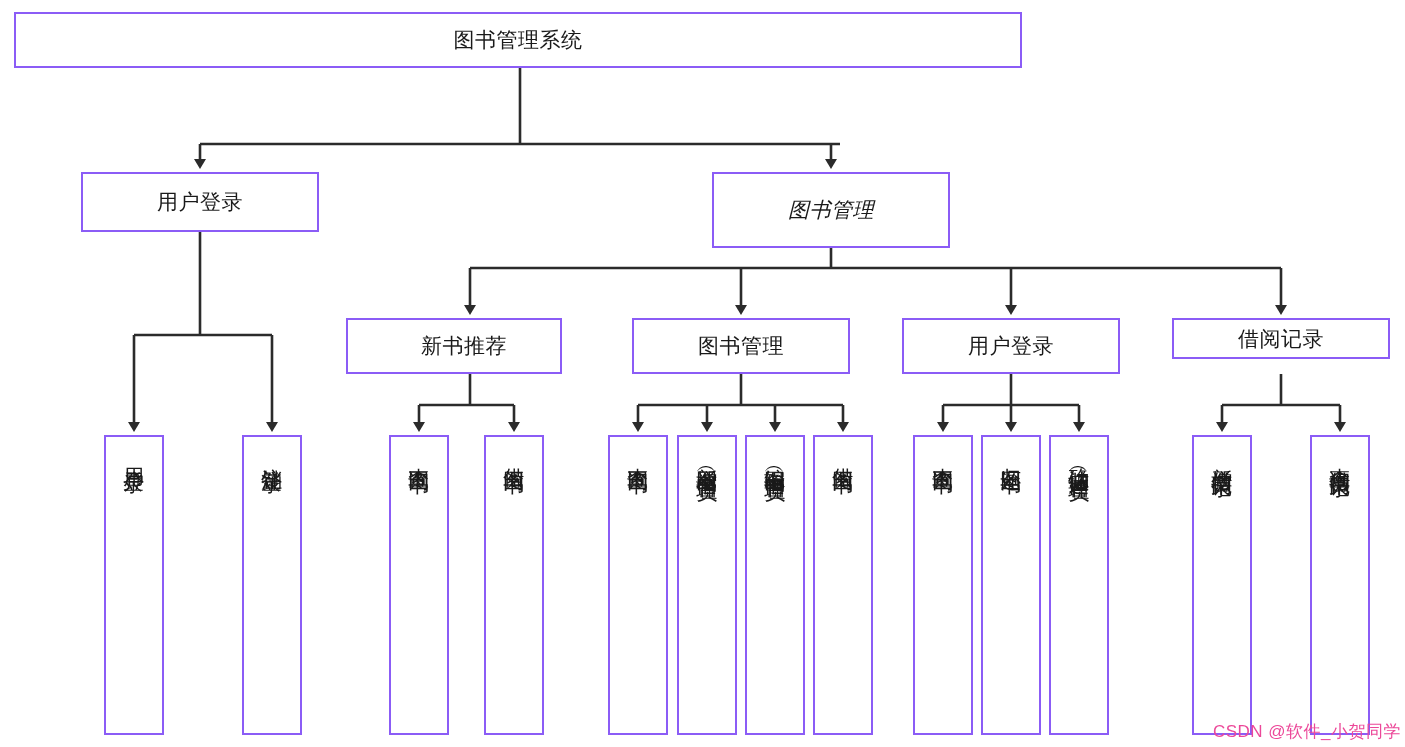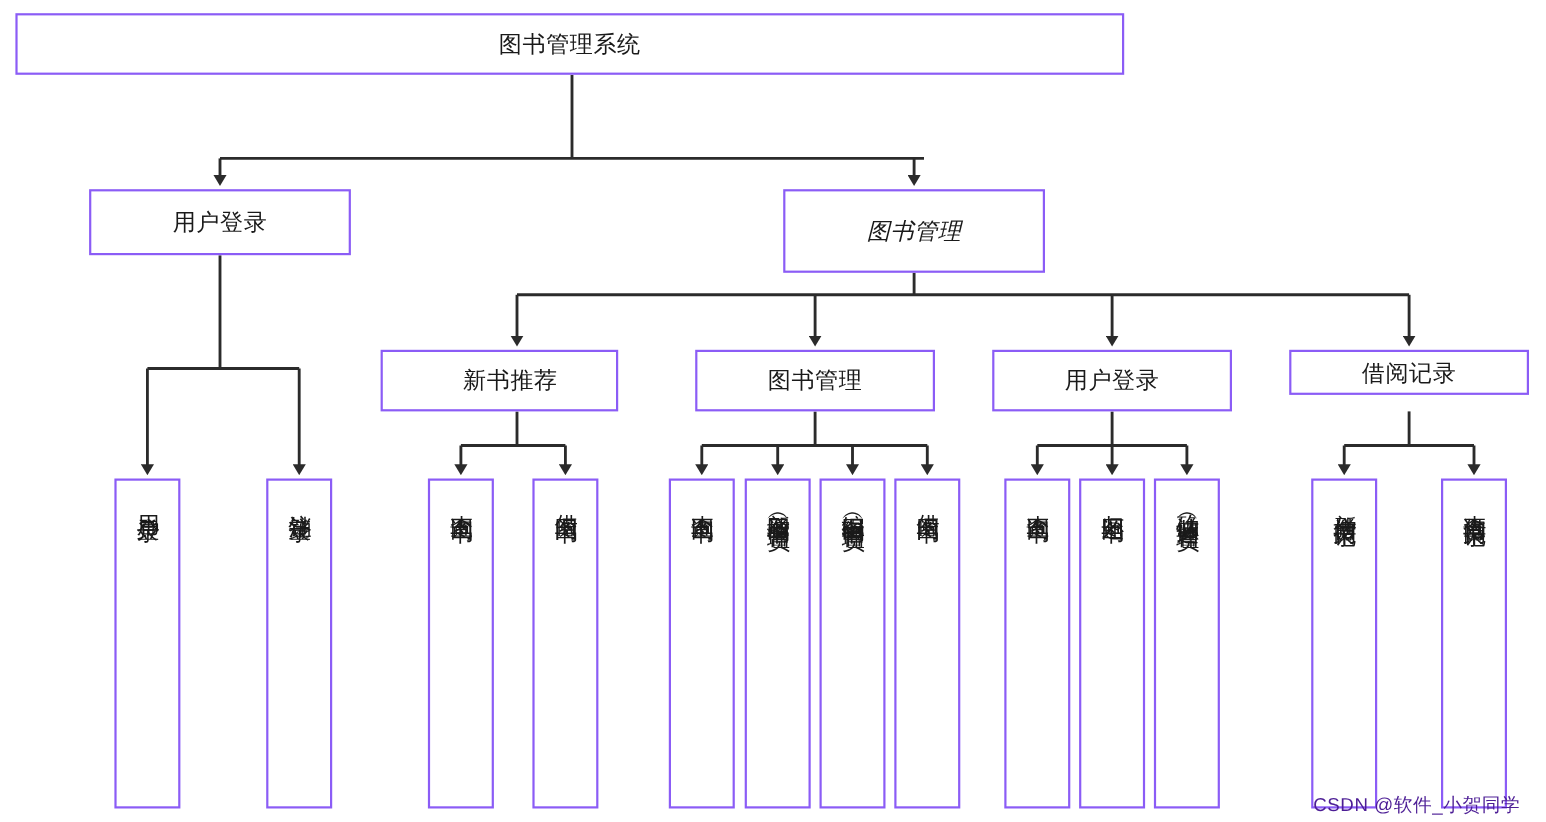--- a/index.html
+++ b/index.html
@@ -49,24 +49,24 @@
   .node.v .vtext {
     writing-mode: vertical-rl;
     text-orientation: upright;
     font-size: 21px;
     line-height: 1.12;
     letter-spacing: 2px;
     white-space: nowrap;
   }
   .watermark {
     position: absolute;
-    right: 23px;
+    right: 4px;
     bottom: 4px;
     font-size: 17px;
-    color: #4c1d95;
+    color: #ec4899;
     letter-spacing: 0.5px;
     white-space: nowrap;
   }
 </style>
 </head>
 <body>
 
 <div id="canvas">
 
   <svg class="wires" viewBox="0 0 1405 747" xmlns="http://www.w3.org/2000/svg">

